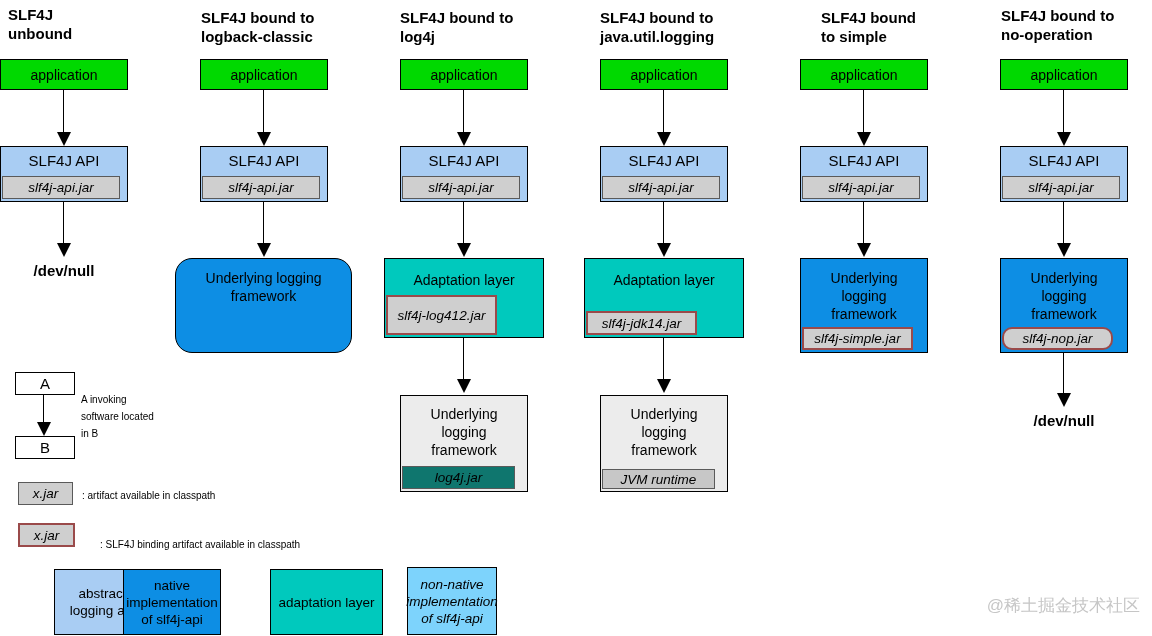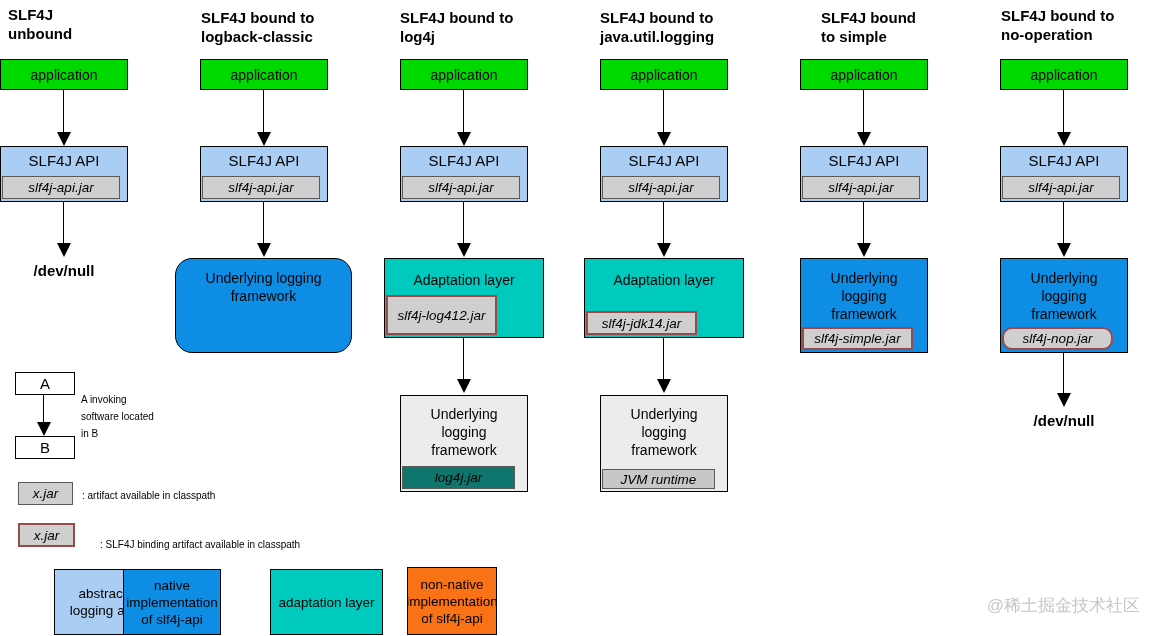--- a/index.html
+++ b/index.html
@@ -40,21 +40,21 @@
     position:absolute;font-weight:bold;font-size:15px;width:128px;text-align:center;
   }
   .ab-box{background:#fff;font-size:15px;}
   .legend-text{
     position:absolute;font-size:10px;line-height:17px;white-space:pre-line;
   }
   .key-box{font-size:13.5px;line-height:17px;}
   .key-abstract{background:#a9cdf3;}
   .key-native{background:#0d8ee4;}
   .key-adapt{background:#00c9bd;}
-  .key-nonnat{background:#f97316;}
+  .key-nonnat{background:#7dd3fc;font-style:italic;}
   .watermark{
     position:absolute;right:12px;top:594px;font-size:17px;color:#c6c6c6;
   }
 </style>
 </head>
 <body>
 
 <div class="canvas">
 
   <div class="title" style="left:8px;top:5px;">SLF4J

